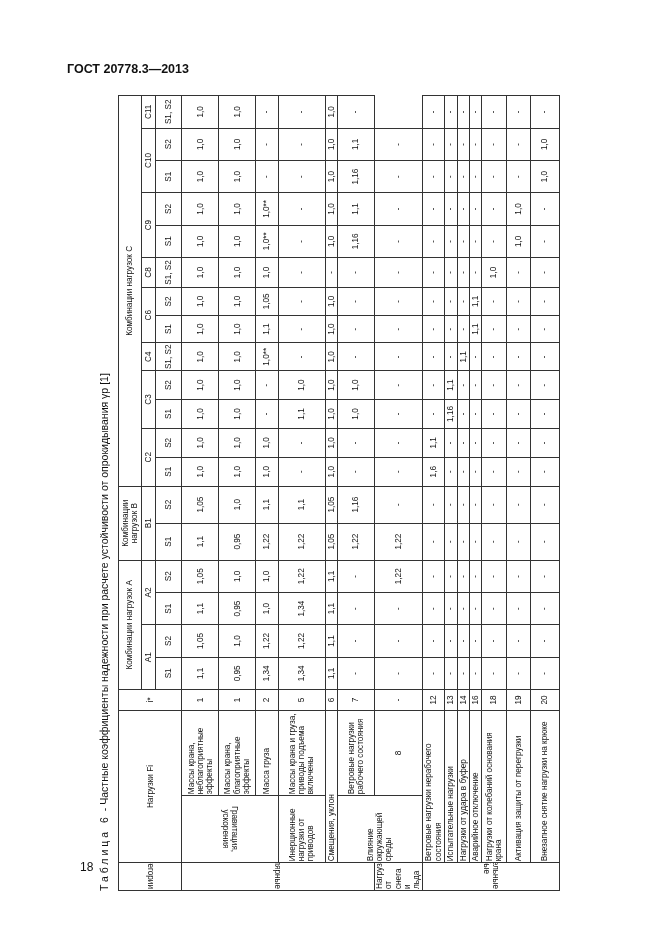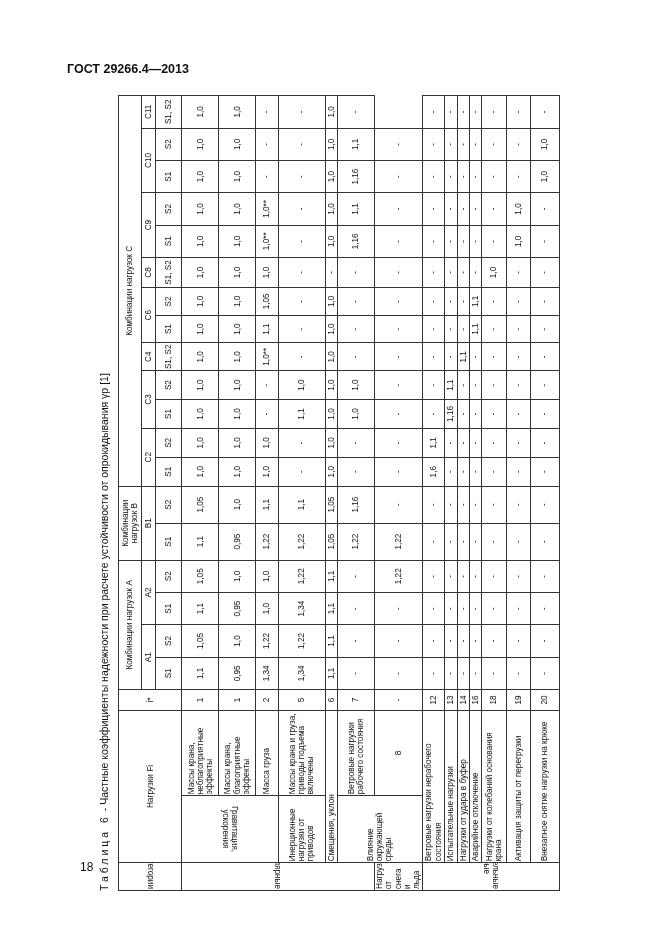--- a/index.html
+++ b/index.html
@@ -10,21 +10,21 @@
   .caption{position:absolute;left:0;top:-20px;width:796px;font-size:10.5px;white-space:nowrap;}
   .caption .sp{letter-spacing:3px;}
   table{position:absolute;left:0;top:0;border-collapse:collapse;width:796px;height:442px;table-layout:fixed;font-size:8.2px;}
   td,th{border:1px solid #333;padding:0 1px;text-align:center;vertical-align:middle;font-weight:normal;line-height:1.12;overflow:hidden;}
   td.l{text-align:left;}
   .flip{display:inline-block;transform:rotate(180deg);}
 </style>
 </head>
 <body>
 
-<div class="doc-header">ГОСТ 29266.4—2013</div>
+<div class="doc-header">ГОСТ 20778.3—2013</div>
 
 <div class="rot">
   <div class="caption"><span class="sp">Таблица 6</span><span> - Частные коэффициенты надежности при расчете устойчивости от опрокидывания γp [1]</span></div>
 
   <table>
     <colgroup>
       <col style="width:24px">
         <col style="width:58px">
         <col style="width:74px">
         <col style="width:18px">

